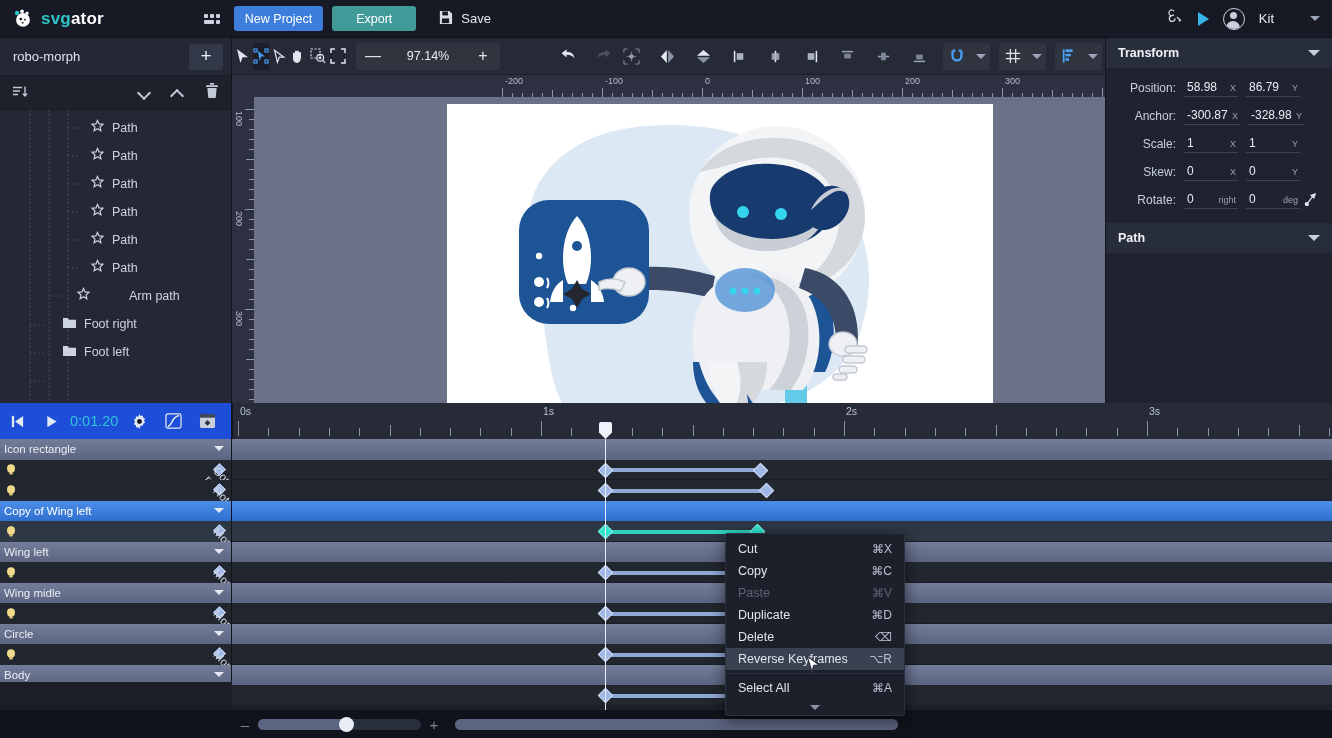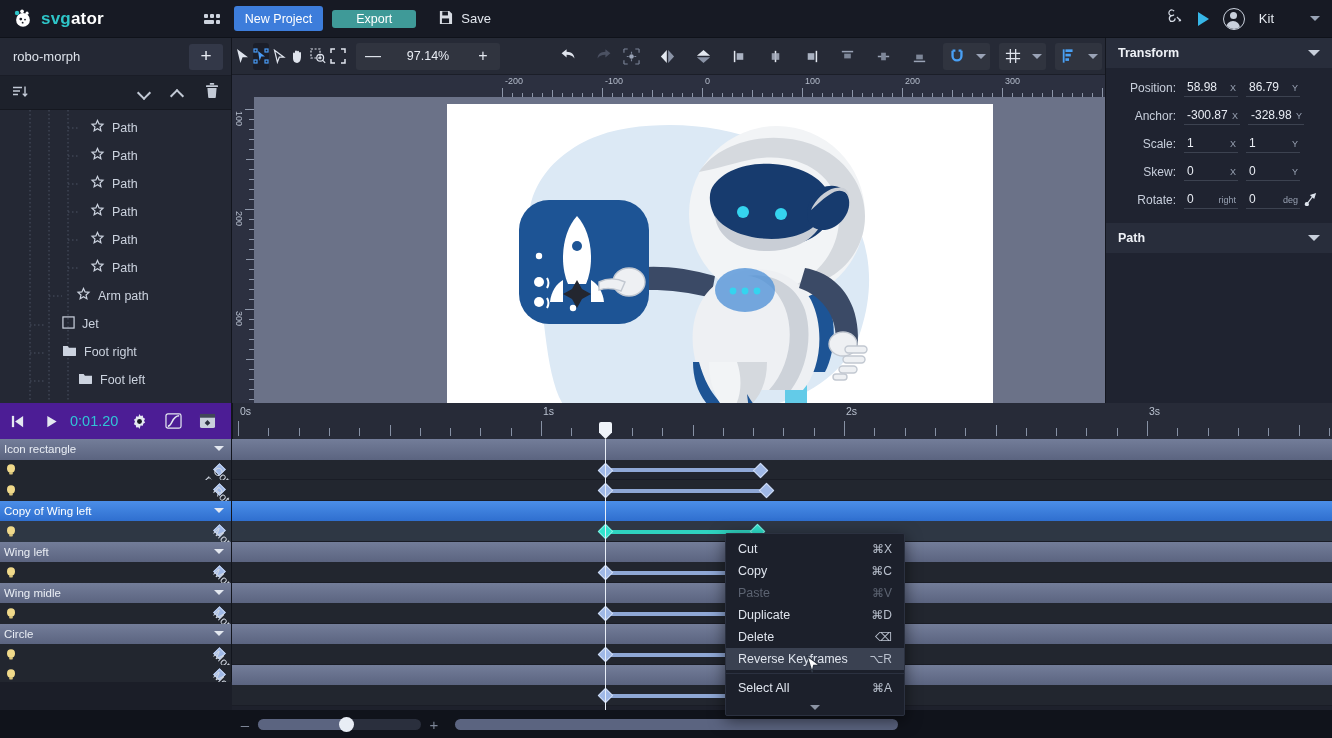--- a/index.html
+++ b/index.html
@@ -26,21 +26,21 @@
   .grid-icon { margin-left: 100px; display: grid; grid-template-columns: repeat(3, 4px); grid-gap: 2px; cursor: pointer; }
   .grid-icon i { display: block; width: 4px; height: 4px; background: #cdd3de; border-radius: 1px; }
   .grid-icon i.wide { grid-column: span 2; width: 10px; }
   .btn-primary {
     margin-left: 14px; background: #3d7ddb; color: #fff; border: none;
     height: 25px; padding: 0 11px; border-radius: 3px; font-size: 12.5px;
     font-family: inherit; cursor: pointer;
   }
   .btn-teal {
     margin-left: 9px; background: #3f9a98; color: #fff; border: none;
-    height: 18px; padding: 0 24px; border-radius: 3px; font-size: 12.5px;
+    height: 25px; padding: 0 24px; border-radius: 3px; font-size: 12.5px;
     font-family: inherit; cursor: pointer;
   }
   .save-btn { margin-left: 22px; display: flex; align-items: center; gap: 8px; color: #e3e7ee; font-size: 13px; cursor: pointer; }
   .topbar-right { margin-left: auto; display: flex; align-items: center; gap: 14px; padding-right: 12px; }
   .play-tri {
     width: 0; height: 0; border-left: 11px solid #37b7e8;
     border-top: 7px solid transparent; border-bottom: 7px solid transparent; cursor: pointer;
   }
   .avatar {
     width: 22px; height: 22px; border-radius: 50%; border: 1.5px solid #c9d0dc;
@@ -148,21 +148,21 @@
   .field .u { color: #98a1b2; font-size: 9px; }
   .field.wide { width: 56px; }
   .fgap { width: 8px; }
   .rot-ico { margin-left: 4px; cursor: pointer; }
   .nodes-row { height: 40px; display: flex; align-items: center; padding-left: 30px; font-size: 12.5px; color: #c8cfdb; }
   .nodes-row b { font-weight: normal; color: #e8ecf3; margin-left: 6px; }
 
   
   .tl-controls {
     position: absolute; left: 0; top: 403px; width: 232px; height: 36px;
-    background: #4c1d95; display: flex; align-items: center; gap: 0;
+    background: #1d4ed8; display: flex; align-items: center; gap: 0;
     border-right: 1px solid #12151d;
   }
   .tlc { width: 34px; height: 36px; display: flex; align-items: center; justify-content: center; cursor: pointer; }
   .tl-time { color: #31c4d6; font-size: 14.5px; font-family: "Liberation Sans", sans-serif; margin: 0 4px 0 2px; cursor: pointer; }
 
   .tl-ruler {
     position: absolute; left: 232px; top: 403px; width: 1100px; height: 36px;
     background: #272b38; overflow: hidden;
   }
   .tl-tick { position: absolute; bottom: 3px; width: 1px; background: #8791a4; }
@@ -379,39 +379,33 @@
                 <path d="M8 1.5l1.7 3.8 4.1.4-3.1 2.8.9 4-3.6-2.1-3.6 2.1.9-4L2.2 5.7l4.1-.4z"></path>
               </svg></span>
             <span class="lbl">Path</span>
           </div>
           <div class="layer-row" style="padding-left: 90px;">
             <span class="star-ico"><svg width="15" height="15" viewBox="0 0 16 16" fill="none" stroke="#ccd3df" stroke-width="1.3">
                 <path d="M8 1.5l1.7 3.8 4.1.4-3.1 2.8.9 4-3.6-2.1-3.6 2.1.9-4L2.2 5.7l4.1-.4z"></path>
               </svg></span>
             <span class="lbl">Path</span>
           </div>
-          <div class="layer-row" style="padding-left: 76px;">
+          <div class="layer-row" style="padding-left: 76px; gap: 31px;">
             <span class="star-ico"><svg width="15" height="15" viewBox="0 0 16 16" fill="none" stroke="#ccd3df" stroke-width="1.3">
                 <path d="M8 1.5l1.7 3.8 4.1.4-3.1 2.8.9 4-3.6-2.1-3.6 2.1.9-4L2.2 5.7l4.1-.4z"></path>
               </svg></span>
             <span class="lbl">Arm path</span>
-          </div>
-          <div class="layer-row" style="padding-left: 62px;">
-            <span class="star-ico"><svg width="13" height="13" viewBox="0 0 14 14" fill="none" stroke="#ccd3df" stroke-width="1.3">
-                <rect x="1" y="1" width="12" height="12"></rect>
-              </svg></span>
-            <span class="lbl">Jet</span>
           </div>
           <div class="layer-row" style="padding-left: 62px;">
             <span class="star-ico"><svg width="15" height="13" viewBox="0 0 16 14" fill="#ccd3df">
                 <path d="M1 2.2h5l1.4 1.8H15V12a1 1 0 0 1-1 1H2a1 1 0 0 1-1-1z"></path>
               </svg></span>
             <span class="lbl">Foot right</span>
           </div>
-          <div class="layer-row" style="padding-left: 78px;">
+          <div class="layer-row" style="padding-left: 62px;">
             <span class="star-ico"><svg width="15" height="13" viewBox="0 0 16 14" fill="#ccd3df">
                 <path d="M1 2.2h5l1.4 1.8H15V12a1 1 0 0 1-1 1H2a1 1 0 0 1-1-1z"></path>
               </svg></span>
             <span class="lbl">Foot left</span>
           </div>
         </div>
     </div>
   </div>
 
   <div class="canvas-wrap">
@@ -964,20 +958,24 @@
         <span class="grp-caret"></span>
       </div>
       <div class="prop-name">
         <span class="bulb"><svg width="10" height="12" viewBox="0 0 10 12">
             <ellipse cx="5" cy="4.4" rx="4" ry="4.2" fill="#f0d98a"></ellipse>
             <rect x="3.2" y="8" width="3.6" height="2.4" rx=".7" fill="#d9c47a"></rect>
           </svg></span>
         <span></span>
         <span class="dmark">Morph</span>
       </div>
+      <div class="grp-name">
+        <span>Body</span>
+        <span class="grp-caret"></span>
+      </div>
       <div class="prop-name">
         <span class="bulb"><svg width="10" height="12" viewBox="0 0 10 12">
             <ellipse cx="5" cy="4.4" rx="4" ry="4.2" fill="#f0d98a"></ellipse>
             <rect x="3.2" y="8" width="3.6" height="2.4" rx=".7" fill="#d9c47a"></rect>
           </svg></span>
         <span></span>
         <span class="dmark">Morph</span>
       </div>
     </div>
   <div class="tracks-grid" id="trackGrid">

